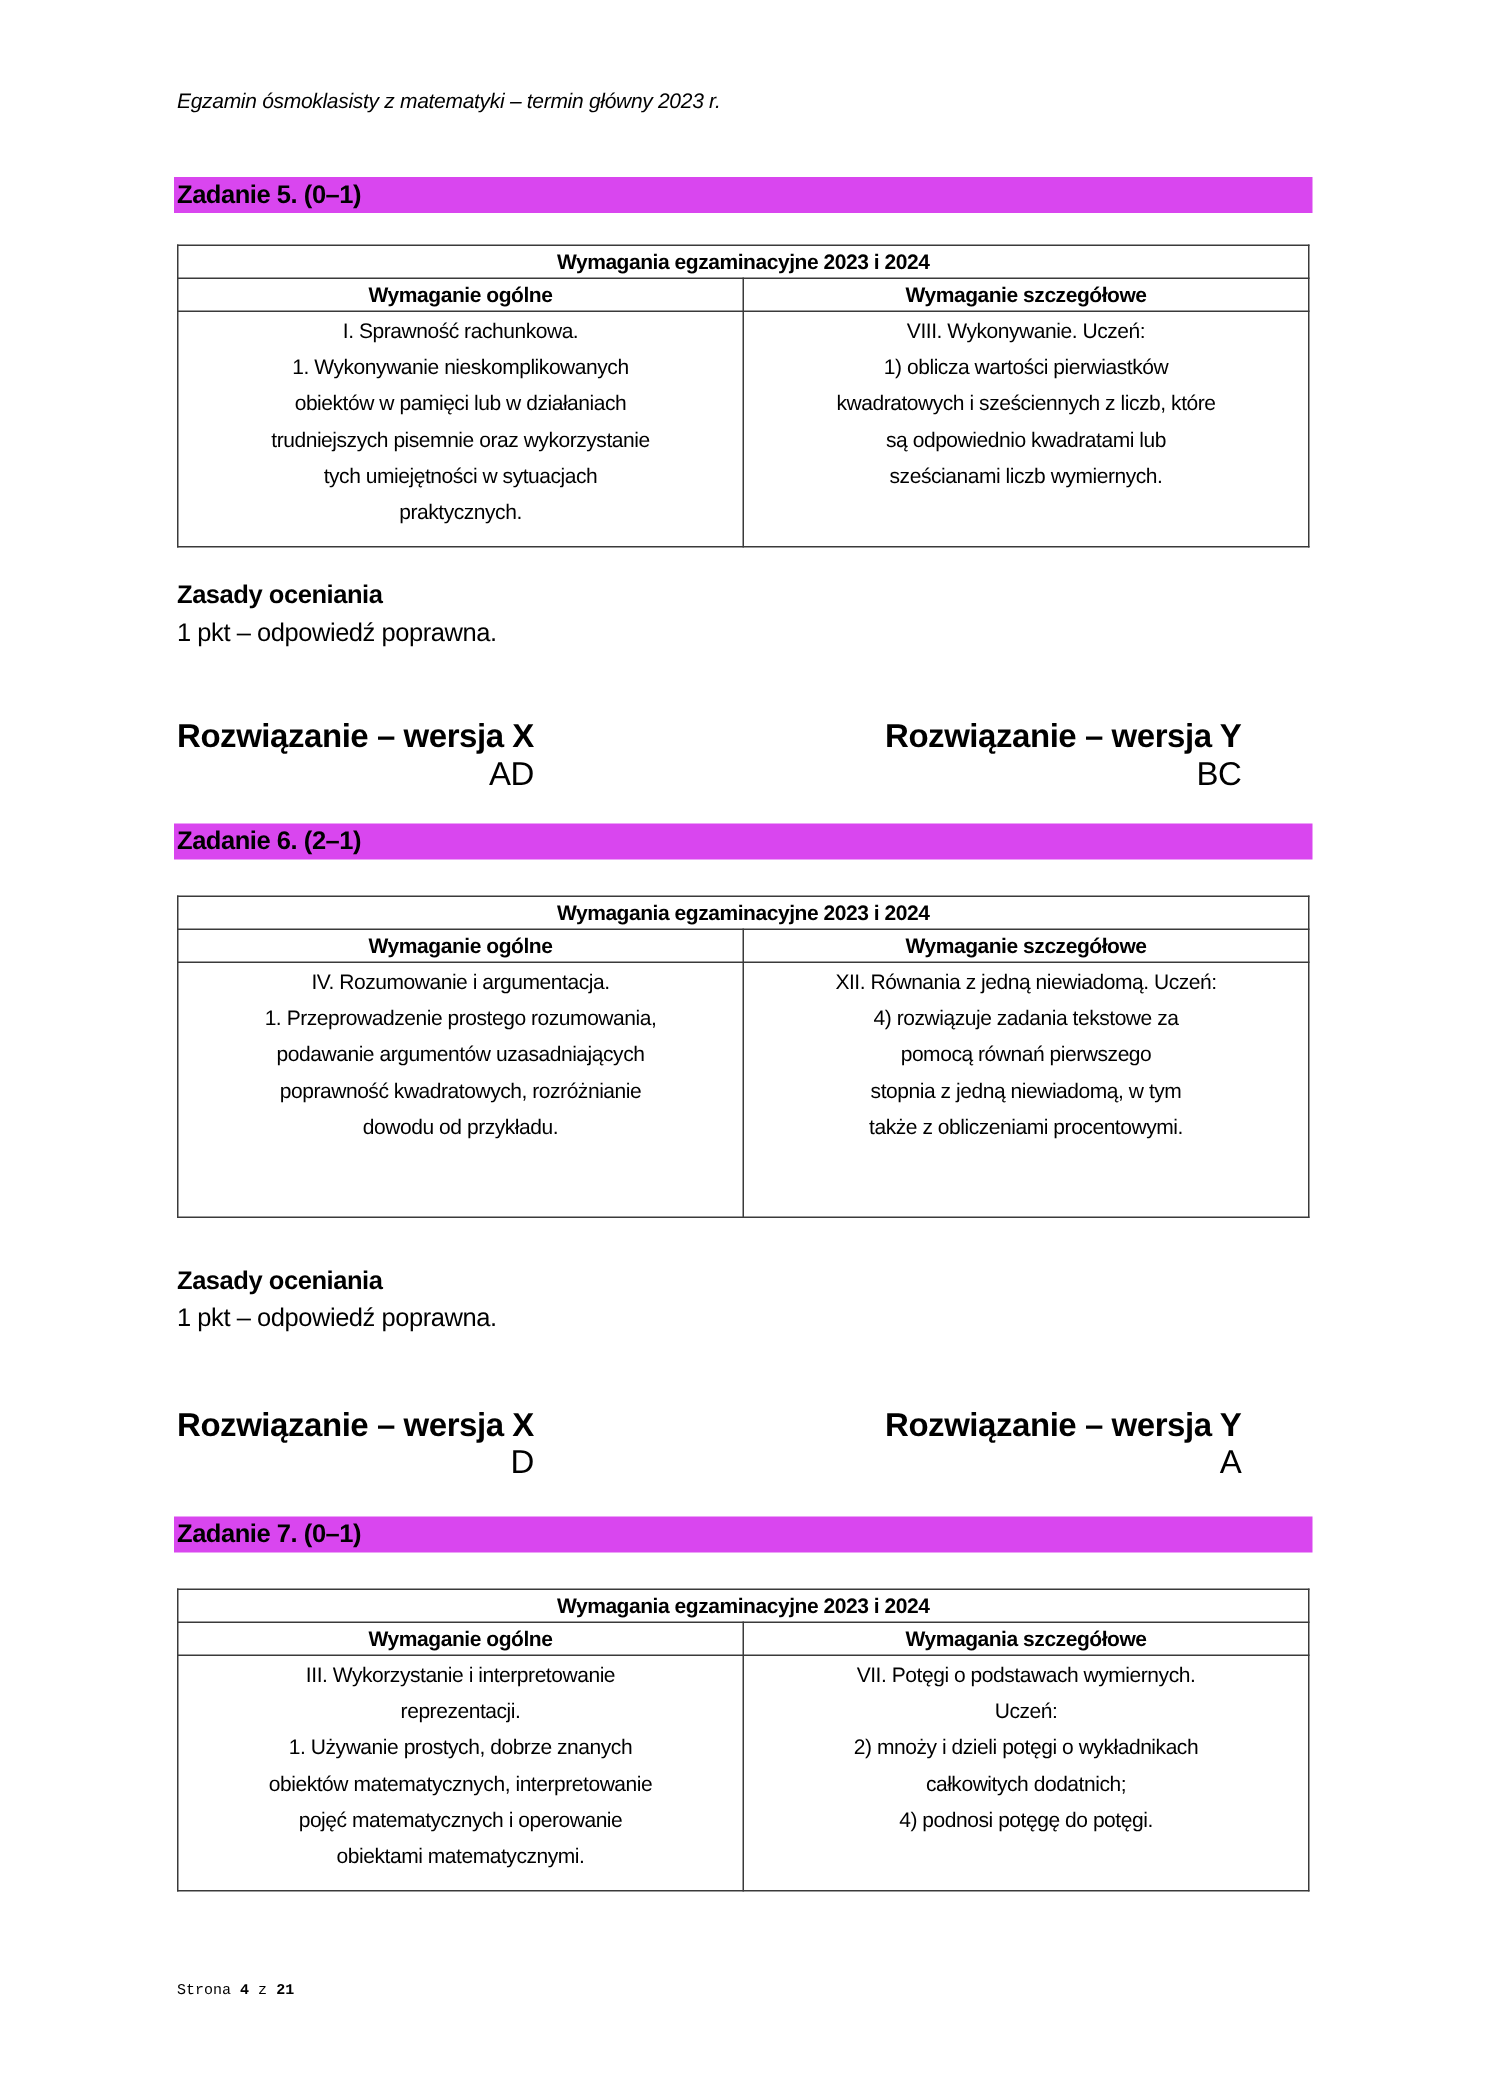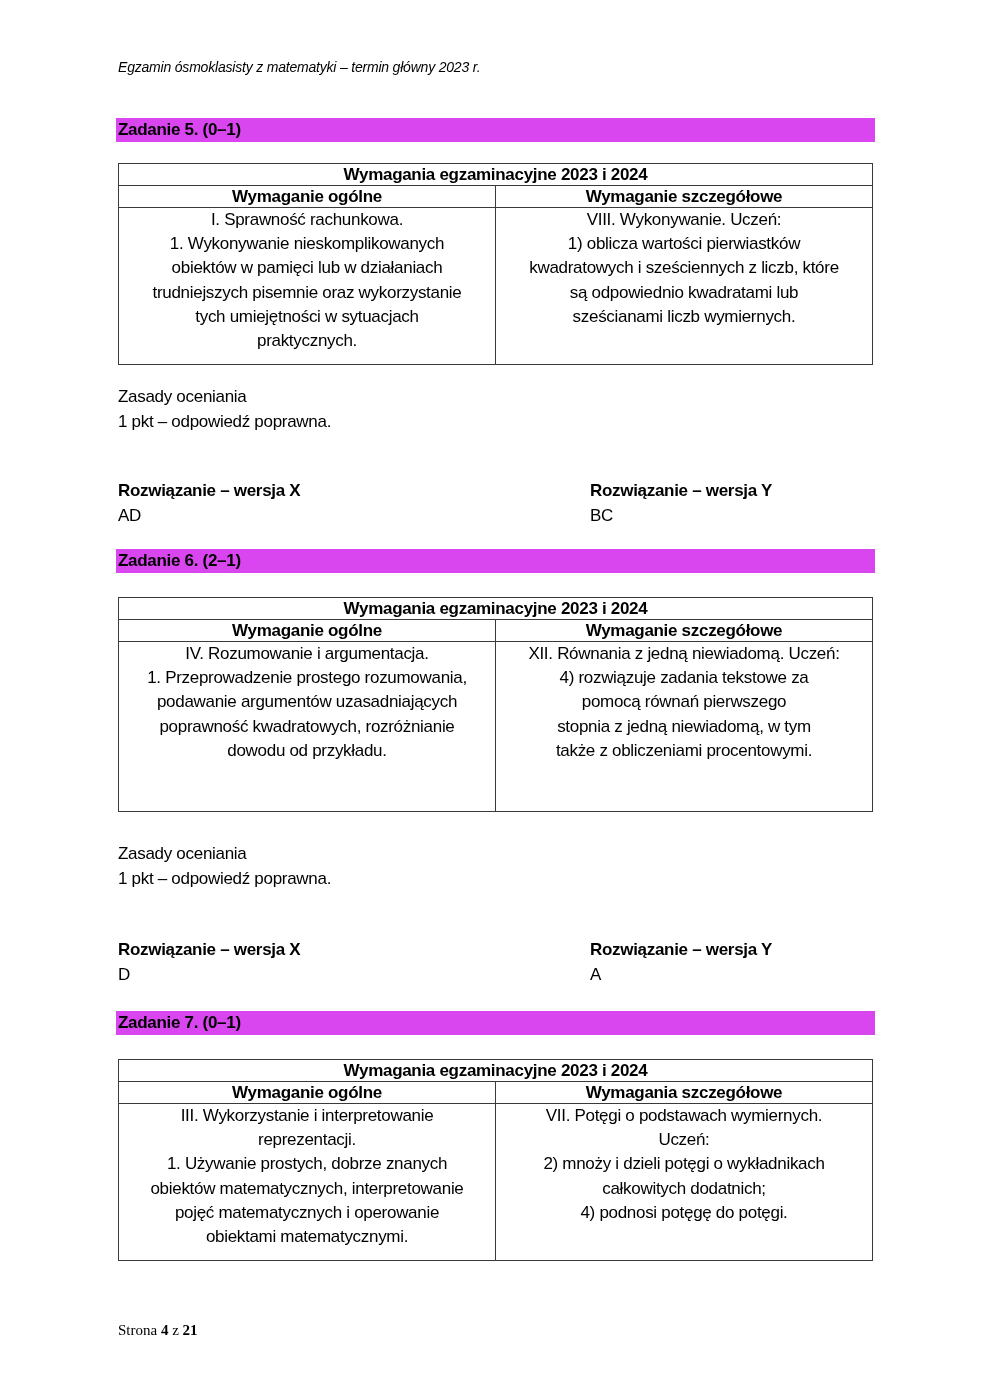--- a/index.html
+++ b/index.html
@@ -13,34 +13,34 @@
     font-style: italic; font-size: 14px; letter-spacing: -0.2px;
   }
   .task-bar {
     position: absolute; left: 116px; width: 759px; height: 24px;
     background: #d946ef;
     font-weight: bold; font-size: 17px; line-height: 24px;
     padding-left: 2px; box-sizing: border-box; letter-spacing: -0.3px;
   }
   table.req {
     position: absolute; left: 118px; width: 755px;
-    border-collapse: collapse; font-size: 17px; letter-spacing: -0.3px;
+    border-collapse: collapse; font-size: 14px; letter-spacing: -0.3px;
   }
   table.req td, table.req th {
     border: 1.3px solid #3a3a3a; padding: 0 8px; vertical-align: top;
   }
   table.req th { font-weight: bold; text-align: center; height: 21px; line-height: 21px; padding: 0; }
   table.req td { line-height: 24.2px; padding-top: 0px; text-align: center; }
   table.req td.col { width: 50%; }
   .line { display: block; white-space: nowrap; }
   .scoring { position: absolute; left: 118px; font-size: 17px; line-height: 24.5px; letter-spacing: -0.3px; }
-  .scoring .title { font-weight: normal; }
-  .sol { position: absolute; font-size: 17px; line-height: 24.5px; letter-spacing: -0.3px; }
+  .scoring .title { font-weight: bold; }
+  .sol { position: absolute; font-size: 22px; line-height: 24.5px; letter-spacing: -0.3px; text-align: right; }
   .sol .title { font-weight: bold; }
-  .footer { position: absolute; left: 118px; top: 1322px; font-family: Liberation Serif, serif; font-size: 15px; }
+  .footer { position: absolute; left: 118px; top: 1322px; font-family: Liberation Mono, monospace; font-size: 10px; }
   .footer b { font-weight: bold; }
 </style>
 </head>
 <body>
 
 <div class="hdr">Egzamin ósmoklasisty z matematyki – termin główny 2023 r.</div>
 
 <div class="task-bar" style="top:118px">Zadanie 5. (0–1)</div>
 <table class="req" style="top:163px">
   <tbody>

